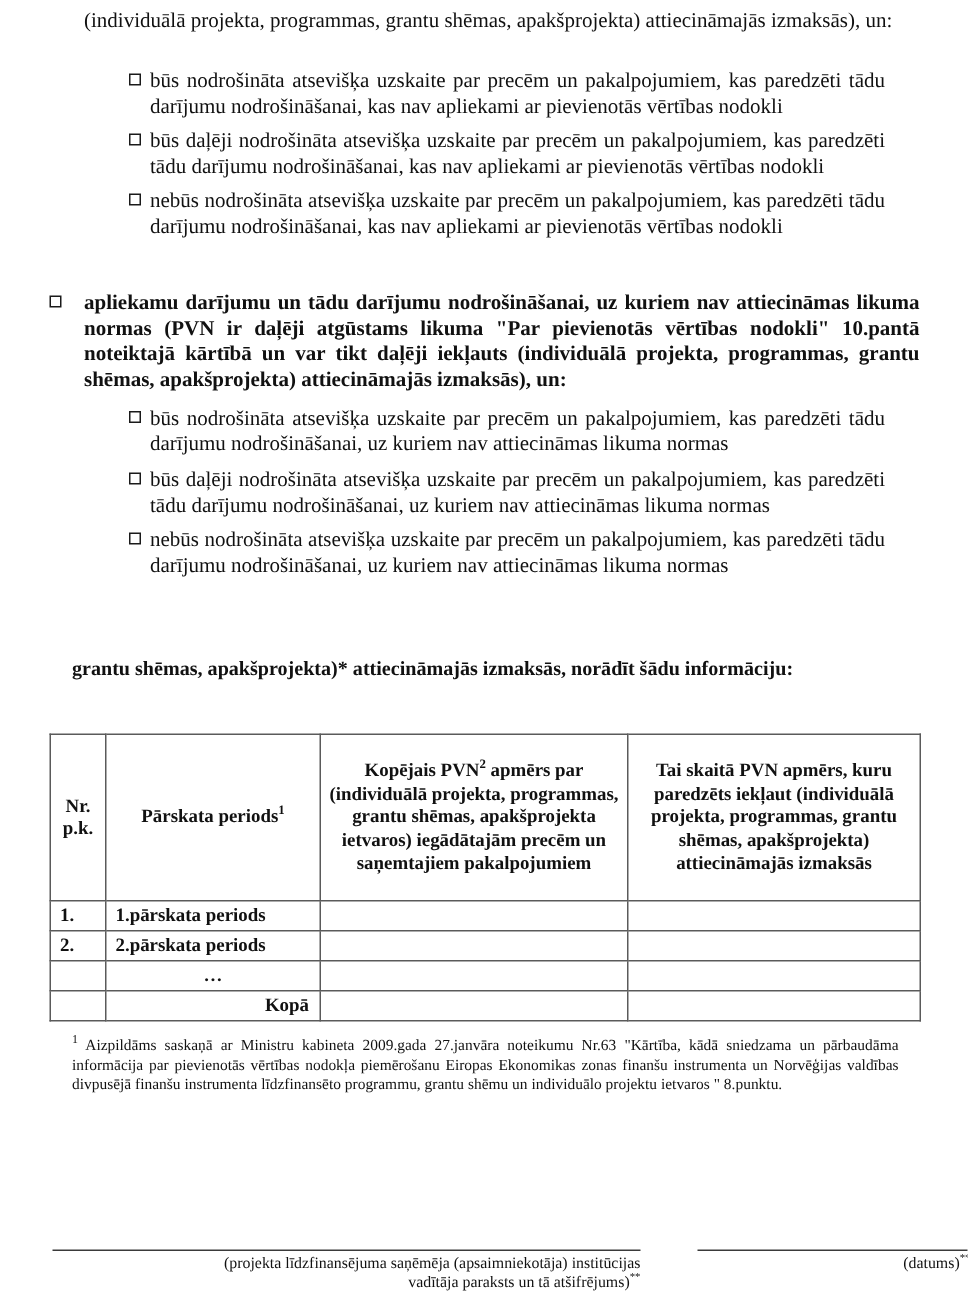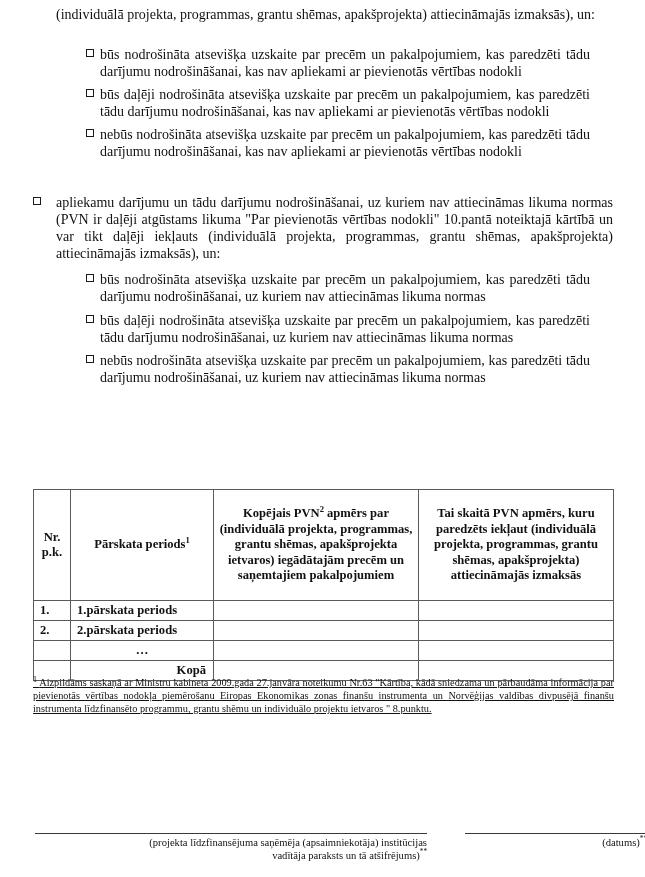--- a/index.html
+++ b/index.html
@@ -42,20 +42,21 @@
     top: 6px;
     left: 56px;
     width: 557px;
   }
 
   
   .lvl1 {
     position: relative;
     padding-left: 23px;
     margin: 0;
+    font-weight: bold;
   }
   .lvl1 > .cbx {
     position: absolute;
     left: 0px;
     top: 3px;
   }
 
   
   .lvl2-wrap {
     margin-left: 53px;
@@ -130,21 +131,21 @@
   
   .footnotes {
     position: absolute;
     left: 33px;
     top: 676px;
     width: 581px;
     font-size: 10.3px;
     line-height: 13.1px;
     text-align: justify;
   }
-  .footnotes p { margin: 0; text-decoration: underline; }
+  .footnotes p { margin: 15px; }
   .fn-mark {
     font-size: 8px;
     vertical-align: super;
     line-height: 0;
   }
 
   
   .attest {
     position: absolute;
     left: 35px;
@@ -234,20 +235,21 @@
 
       <p class="just lvl2">
         <span class="cbx"></span>
         <span>nebūs nodrošināta atsevišķa uzskaite par precēm un pakalpojumiem, kas paredzēti tādu darījumu nodrošināšanai, uz kuriem nav attiecināmas likuma normas</span>
       </p>
 
     </div>
   </div>
 
   <div class="sec-head" style="top:437px;">
+    <span class="ln2">grantu shēmas, apakšprojekta)* attiecināmajās izmaksās, norādīt šādu informāciju:</span>
   </div>
 
   <table class="pvn">
     <colgroup>
       <col class="c1">
         <col class="c2">
         <col class="c3">
         <col class="c4">
     </colgroup>
     <thead>

